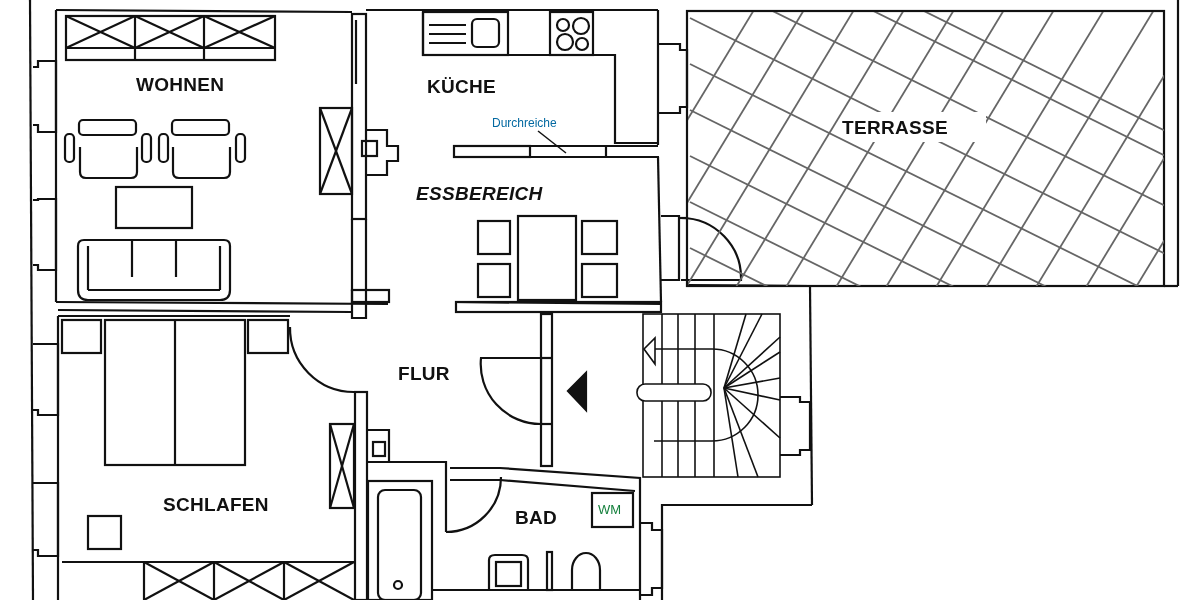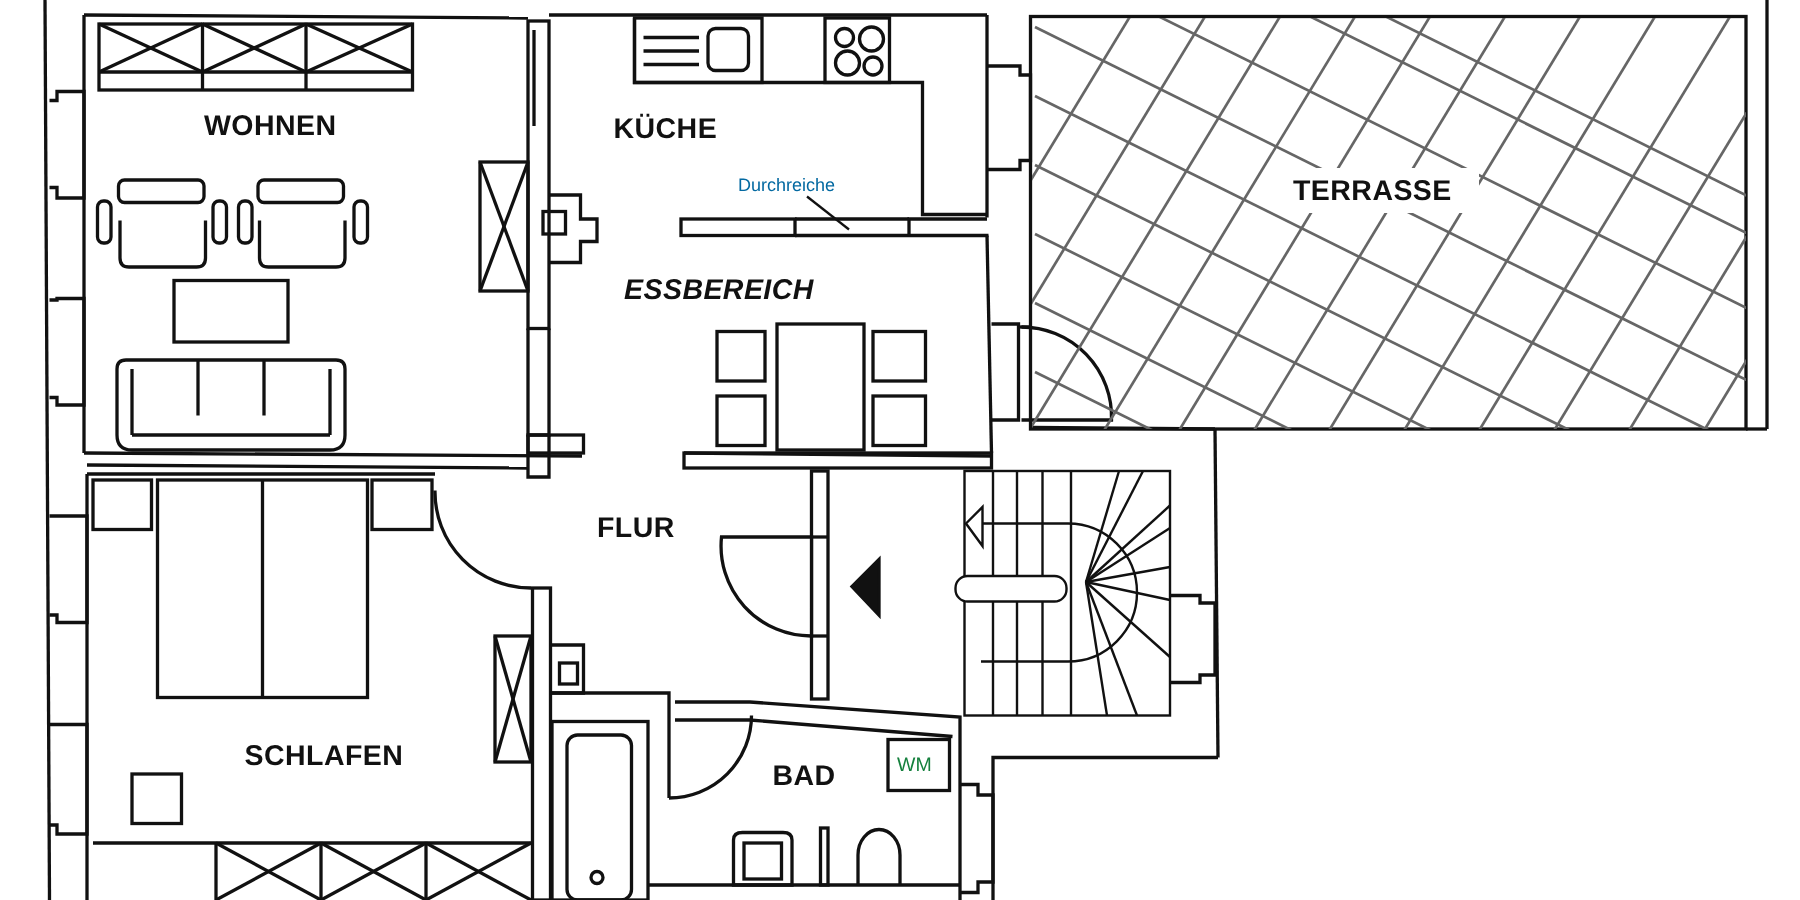--- a/index.html
+++ b/index.html
@@ -256,21 +256,21 @@
     <line x1="1110" y1="0" x2="910" y2="330"></line>
     <line x1="1160" y1="0" x2="960" y2="330"></line>
     <line x1="1210" y1="0" x2="1010" y2="330"></line>
     <line x1="1260" y1="0" x2="1060" y2="330"></line>
     <line x1="1310" y1="0" x2="1110" y2="330"></line>
   </g>
   <rect x="858" y="112" width="128" height="30" fill="#fff"></rect>
 </svg>
 
 <div class="room-label" style="left:136px; top:74px;">WOHNEN</div>
-<div class="room-label" style="left:409px; top:76px;text-align:center;">KÜCHE</div>
+<div class="room-label" style="left:427px; top:76px;text-align:center;">KÜCHE</div>
 <div class="small-label" style="left:492px; top:116px;">Durchreiche</div>
 <div class="room-label" style="left:416px; top:183px;font-style:italic;">ESSBEREICH</div>
-<div class="room-label" style="left:862px; top:117px;">TERRASSE</div>
+<div class="room-label" style="left:842px; top:117px;">TERRASSE</div>
 <div class="room-label" style="left:163px; top:494px;">SCHLAFEN</div>
-<div class="room-label" style="left:398px; top:342px;">FLUR</div>
+<div class="room-label" style="left:398px; top:363px;">FLUR</div>
 <div class="room-label" style="left:515px; top:507px;">BAD</div>
 <div class="wm-label" style="left:598px; top:502px;">WM</div>
 </div>
 
 </body></html>

